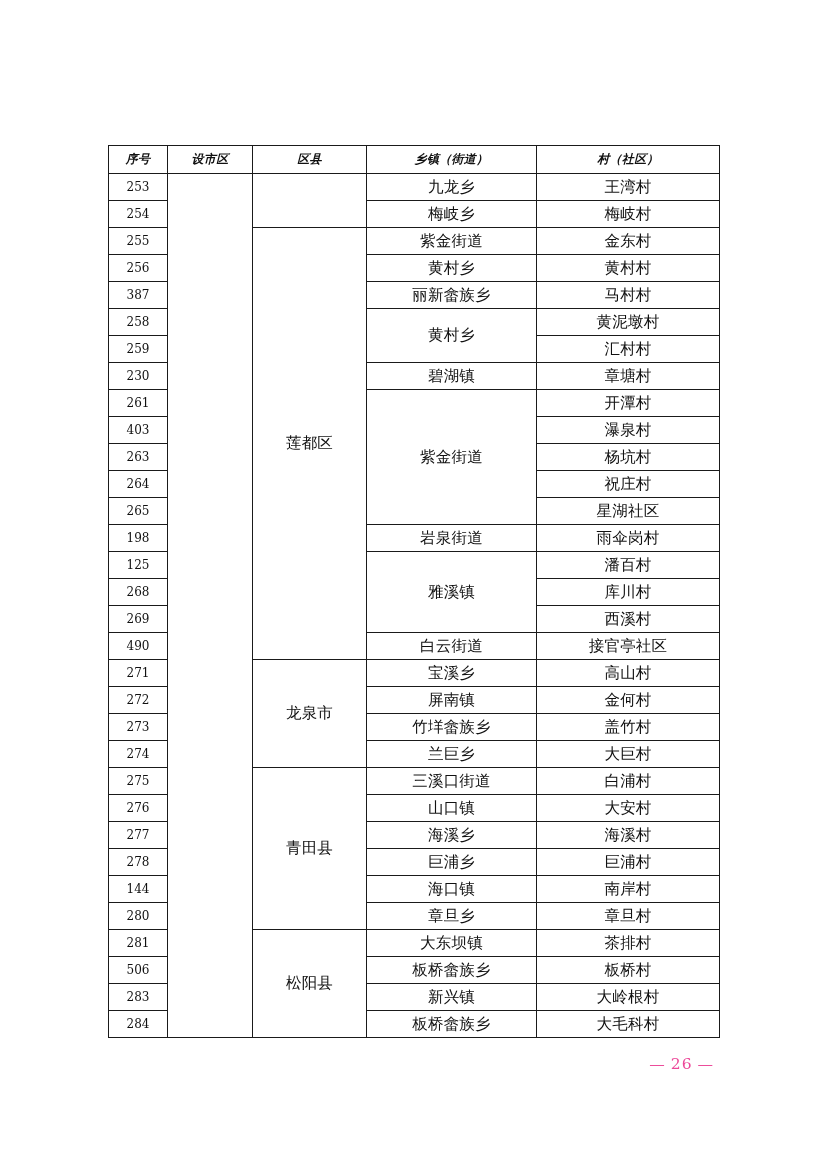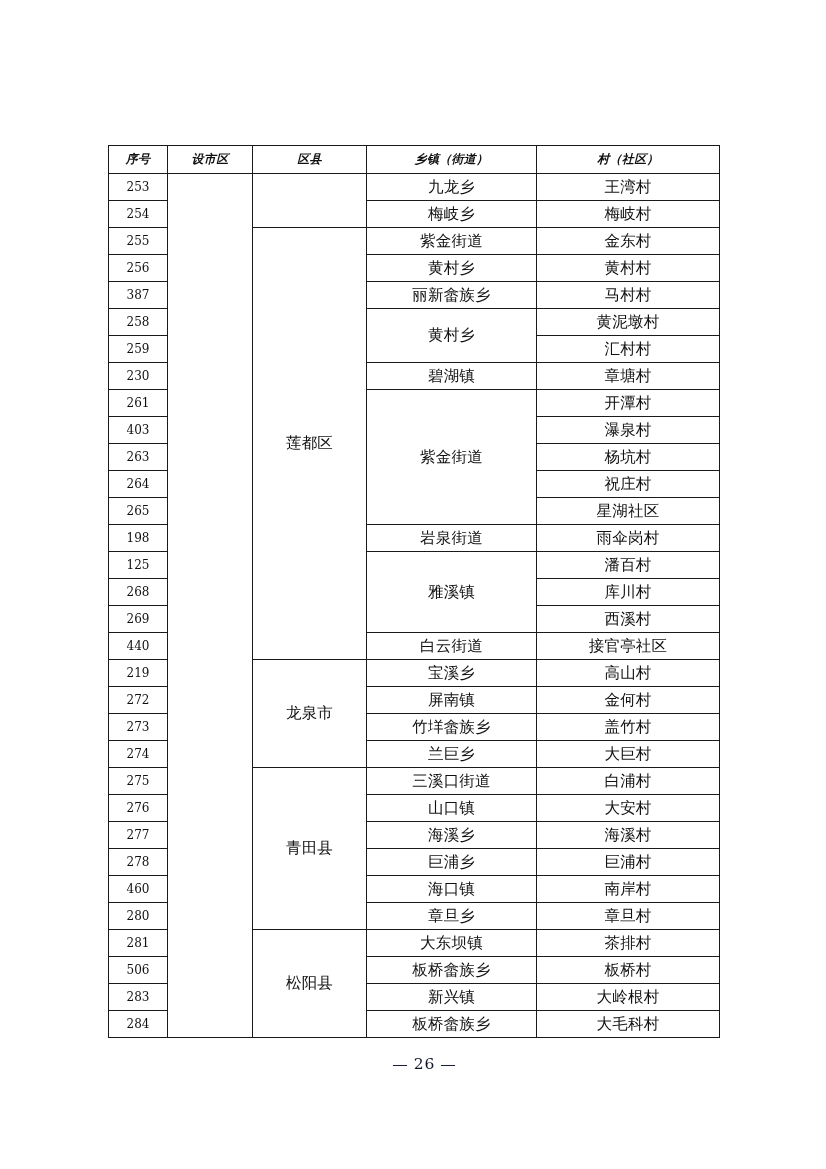--- a/index.html
+++ b/index.html
@@ -84,24 +84,24 @@
   table.reg-table tbody td.blank-cell {
     
   }
 
   
   .page-footer {
     position: absolute;
     left: 108px;
     top: 1055px;
     width: 611px;
-    text-align: center;
+    text-align: right;
     font-family: "DejaVu Serif", "Liberation Serif", serif;
     font-size: 15.5px;
-    color: #0f172a;
+    color: #ec4899;
     letter-spacing: 1px;
   }
   .page-footer .pf-inner {
     display: inline-block;
     padding-left: 22px;
   }
   .page-footer .dash {
     display: inline-block;
     padding: 0 5px;
   }
@@ -205,26 +205,26 @@
           </tr>
           <tr>
             <td class="seq-cell">268</td>
             <td>库川村</td>
           </tr>
           <tr>
             <td class="seq-cell">269</td>
             <td>西溪村</td>
           </tr>
           <tr>
-            <td class="seq-cell">440</td>
+            <td class="seq-cell">490</td>
             <td class="span-cell" rowspan="1">白云街道</td>
             <td>接官亭社区</td>
           </tr>
           <tr>
-            <td class="seq-cell">219</td>
+            <td class="seq-cell">271</td>
             <td class="span-cell" rowspan="4">龙泉市</td>
             <td class="span-cell" rowspan="1">宝溪乡</td>
             <td>高山村</td>
           </tr>
           <tr>
             <td class="seq-cell">272</td>
             <td class="span-cell" rowspan="1">屏南镇</td>
             <td>金何村</td>
           </tr>
           <tr>
@@ -252,21 +252,21 @@
             <td class="seq-cell">277</td>
             <td class="span-cell" rowspan="1">海溪乡</td>
             <td>海溪村</td>
           </tr>
           <tr>
             <td class="seq-cell">278</td>
             <td class="span-cell" rowspan="1">巨浦乡</td>
             <td>巨浦村</td>
           </tr>
           <tr>
-            <td class="seq-cell">460</td>
+            <td class="seq-cell">144</td>
             <td class="span-cell" rowspan="1">海口镇</td>
             <td>南岸村</td>
           </tr>
           <tr>
             <td class="seq-cell">280</td>
             <td class="span-cell" rowspan="1">章旦乡</td>
             <td>章旦村</td>
           </tr>
           <tr>
             <td class="seq-cell">281</td>

